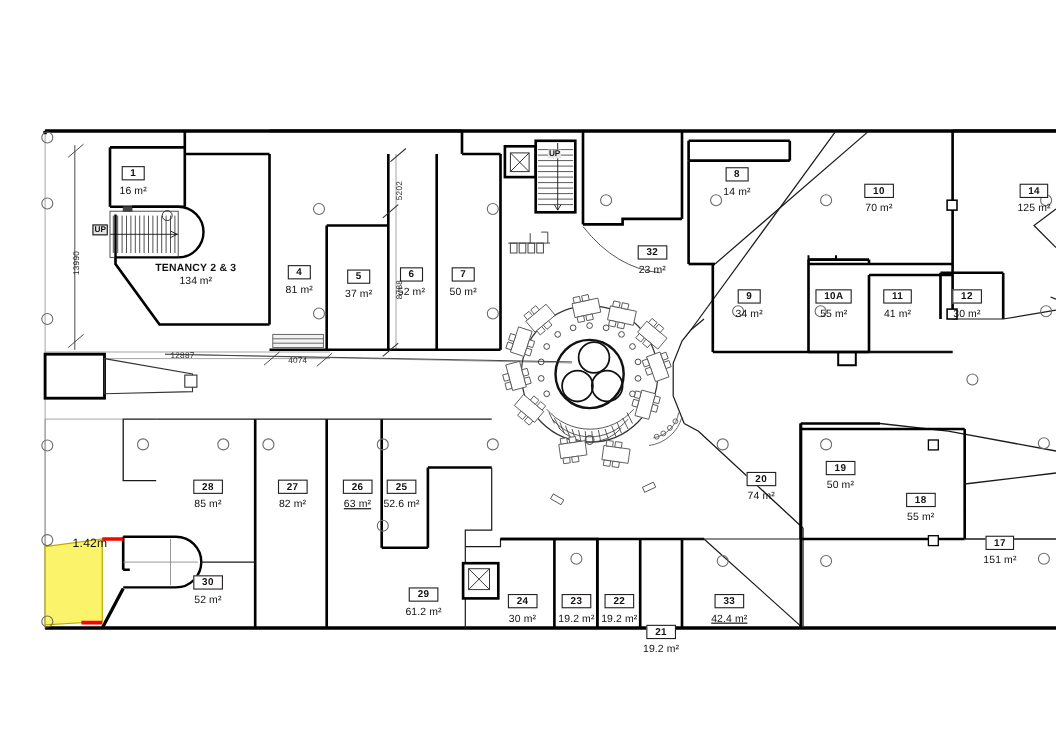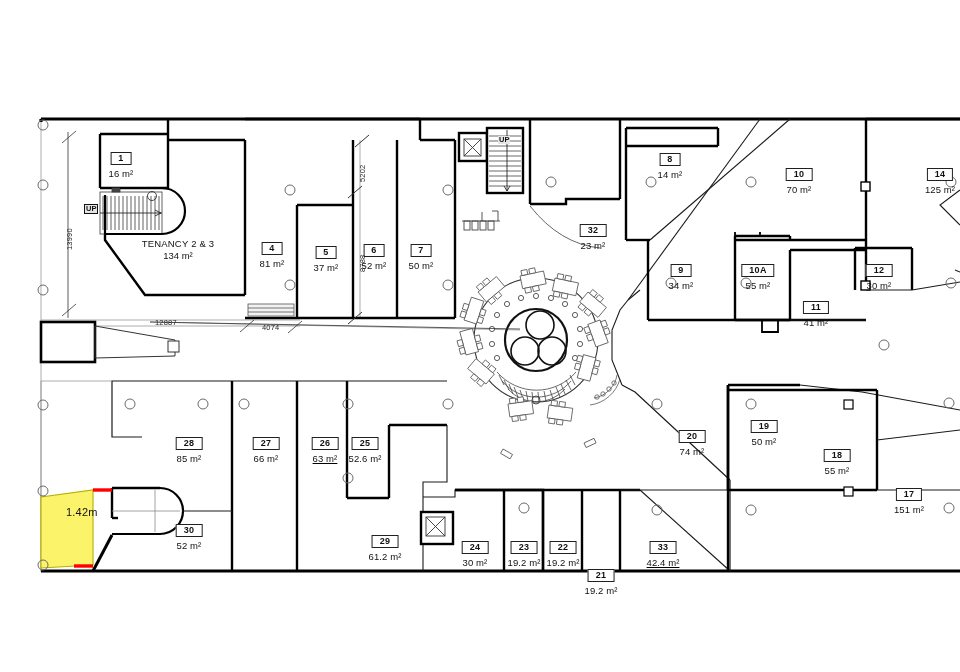--- a/index.html
+++ b/index.html
@@ -55,20 +55,21 @@
     text-align: center;
     transform: translate(-50%, 0);
     white-space: nowrap;
   }
   .tenancy-name {
     display: block;
     font-size: 9.5px;
     line-height: 12px;
     color: #111111;
     letter-spacing: 0.2px;
+    font-weight: bold;
   }
   .tenancy-area {
     display: block;
     font-size: 9.5px;
     line-height: 12px;
     color: #111111;
   }
   .dim-text {
     position: absolute;
     font-size: 7.5px;
@@ -646,21 +647,21 @@
     <span class="unit-area">34 m²</span>
   </div>
   <div class="unit-label" style="left:799px; top:163px;">
     <span class="unit-tag">10</span>
     <span class="unit-area">70 m²</span>
   </div>
   <div class="unit-label" style="left:758px; top:259px;">
     <span class="unit-tag">10A</span>
     <span class="unit-area">55 m²</span>
   </div>
-  <div class="unit-label" style="left:816px; top:259px;margin-top:37px;">
+  <div class="unit-label" style="left:816px; top:259px;">
     <span class="unit-tag">11</span>
     <span class="unit-area">41 m²</span>
   </div>
   <div class="unit-label" style="left:879px; top:259px;">
     <span class="unit-tag">12</span>
     <span class="unit-area">30 m²</span>
   </div>
   <div class="unit-label" style="left:914px; top:163px;margin-left:26px;">
     <span class="unit-tag">14</span>
     <span class="unit-area">125 m²</span>
@@ -700,21 +701,21 @@
   <div class="unit-label" style="left:365px; top:432px;">
     <span class="unit-tag">25</span>
     <span class="unit-area">52.6 m²</span>
   </div>
   <div class="unit-label" style="left:325px; top:432px;text-decoration:underline;">
     <span class="unit-tag">26</span>
     <span class="unit-area">63 m²</span>
   </div>
   <div class="unit-label" style="left:266px; top:432px;">
     <span class="unit-tag">27</span>
-    <span class="unit-area">66 m²</span>
+    <span class="unit-area">82 m²</span>
   </div>
   <div class="unit-label" style="left:189px; top:432px;">
     <span class="unit-tag">28</span>
     <span class="unit-area">85 m²</span>
   </div>
   <div class="unit-label" style="left:385px; top:530px;">
     <span class="unit-tag">29</span>
     <span class="unit-area">61.2 m²</span>
   </div>
   <div class="unit-label" style="left:189px; top:519px;">
@@ -734,18 +735,18 @@
     <span class="tenancy-name">TENANCY 2 &amp; 3</span>
     <span class="tenancy-area">134 m²</span>
   </div>
 
   <div class="dim-text vertical" style="left:65px; top:250px;">13990</div>
   <div class="dim-text vertical" style="left:358px; top:182px;">5202</div>
   <div class="dim-text vertical" style="left:358px; top:272px;">8788</div>
   <div class="dim-text" style="left:155px; top:318px;">12887</div>
   <div class="dim-text" style="left:262px; top:323px;">4074</div>
 
-  <div class="measure-text" style="left:66px; top:506px;">1.42m</div>
+  <div class="measure-text" style="left:66px; top:488px;">1.42m</div>
 
   <div class="stair-text" style="left:84px; top:204px;">UP</div>
   <div class="stair-text" style="left:498px; top:136px; border:none;">UP</div>
 
 </div>
 
 </body></html>

